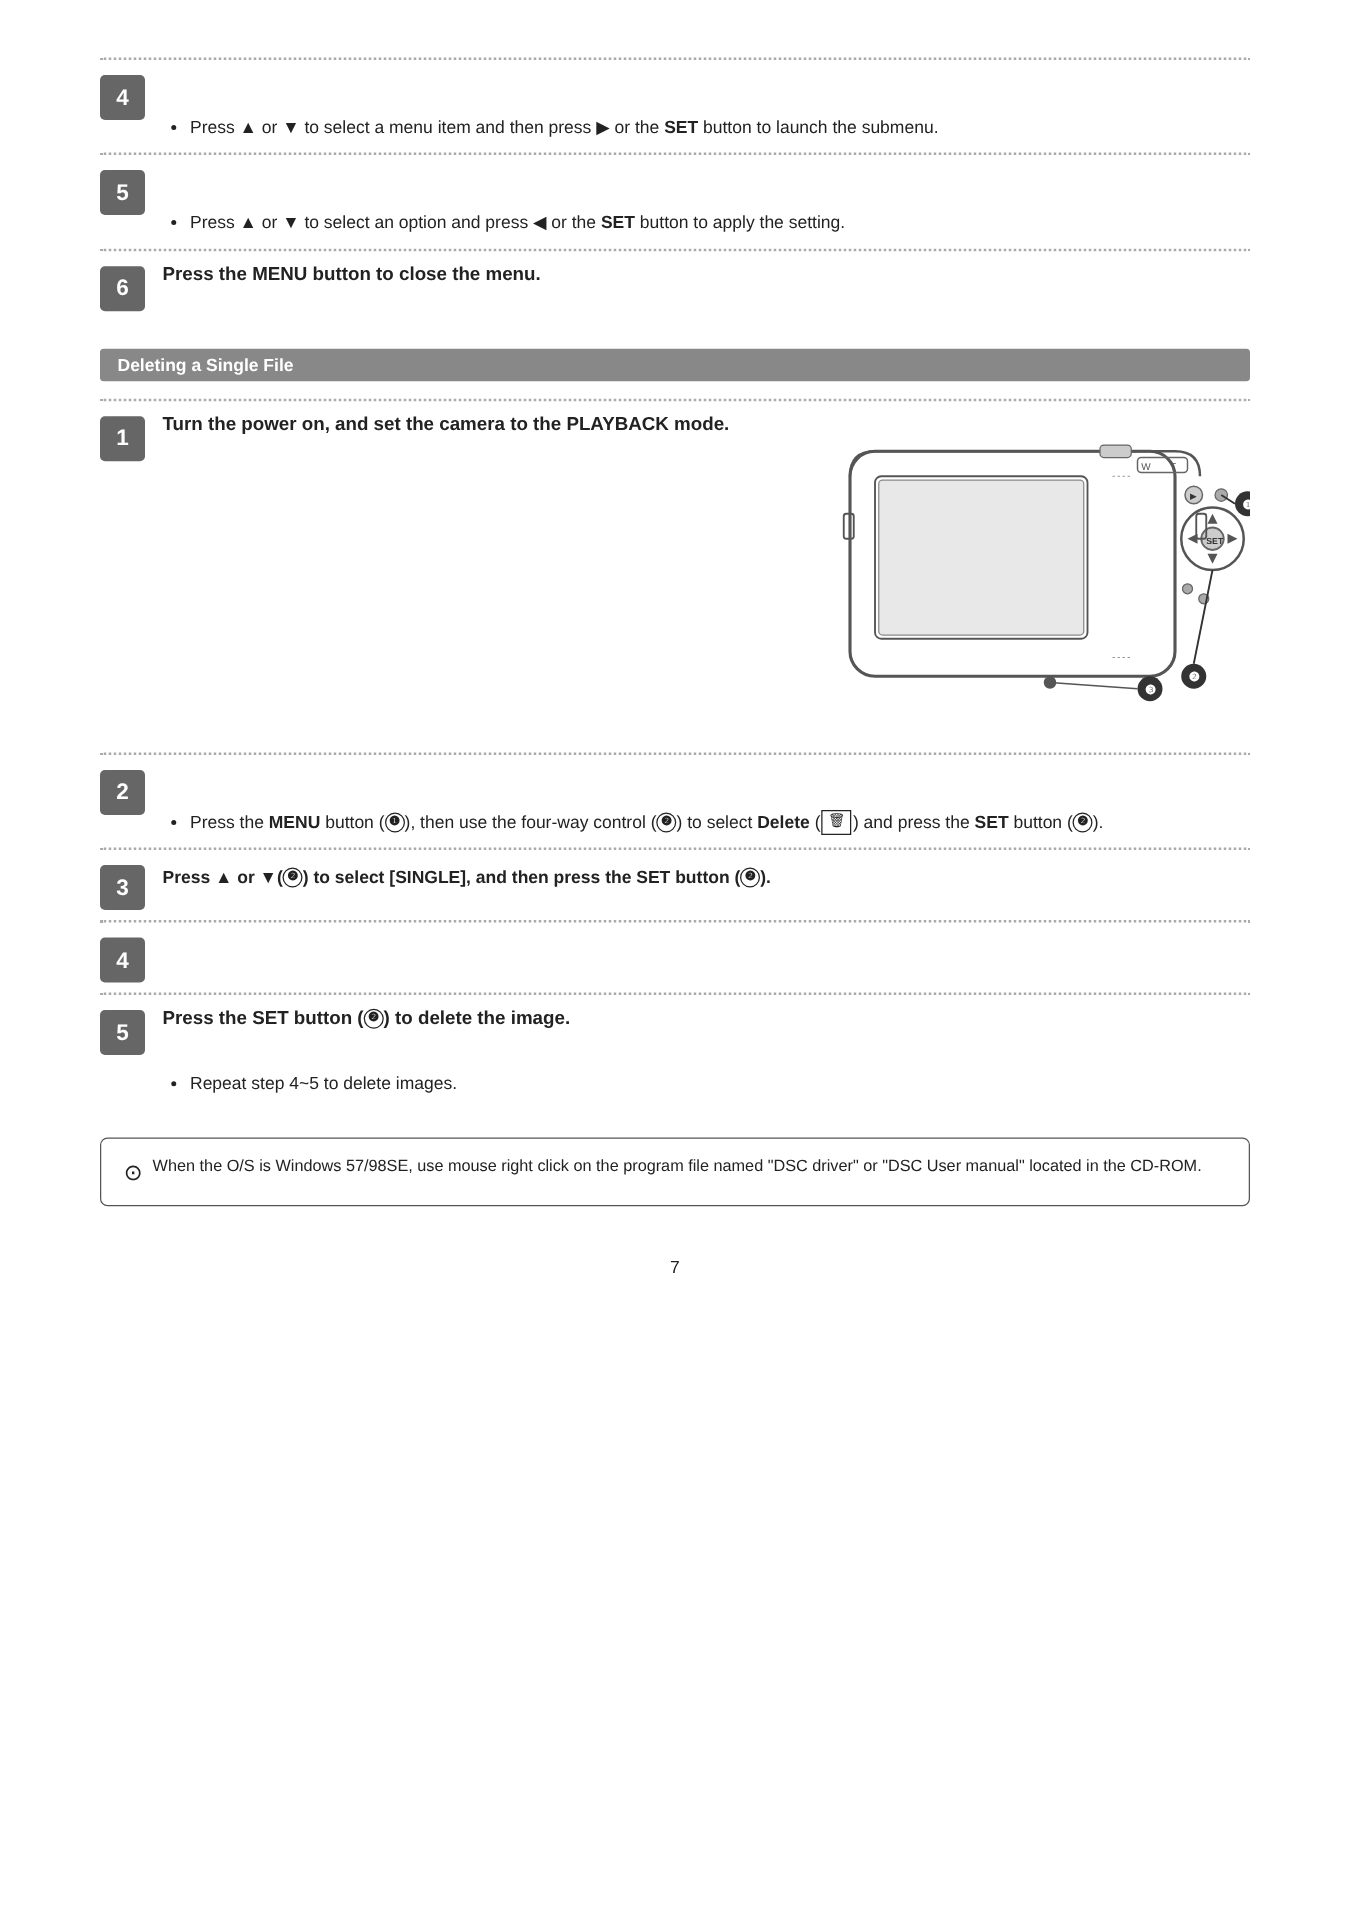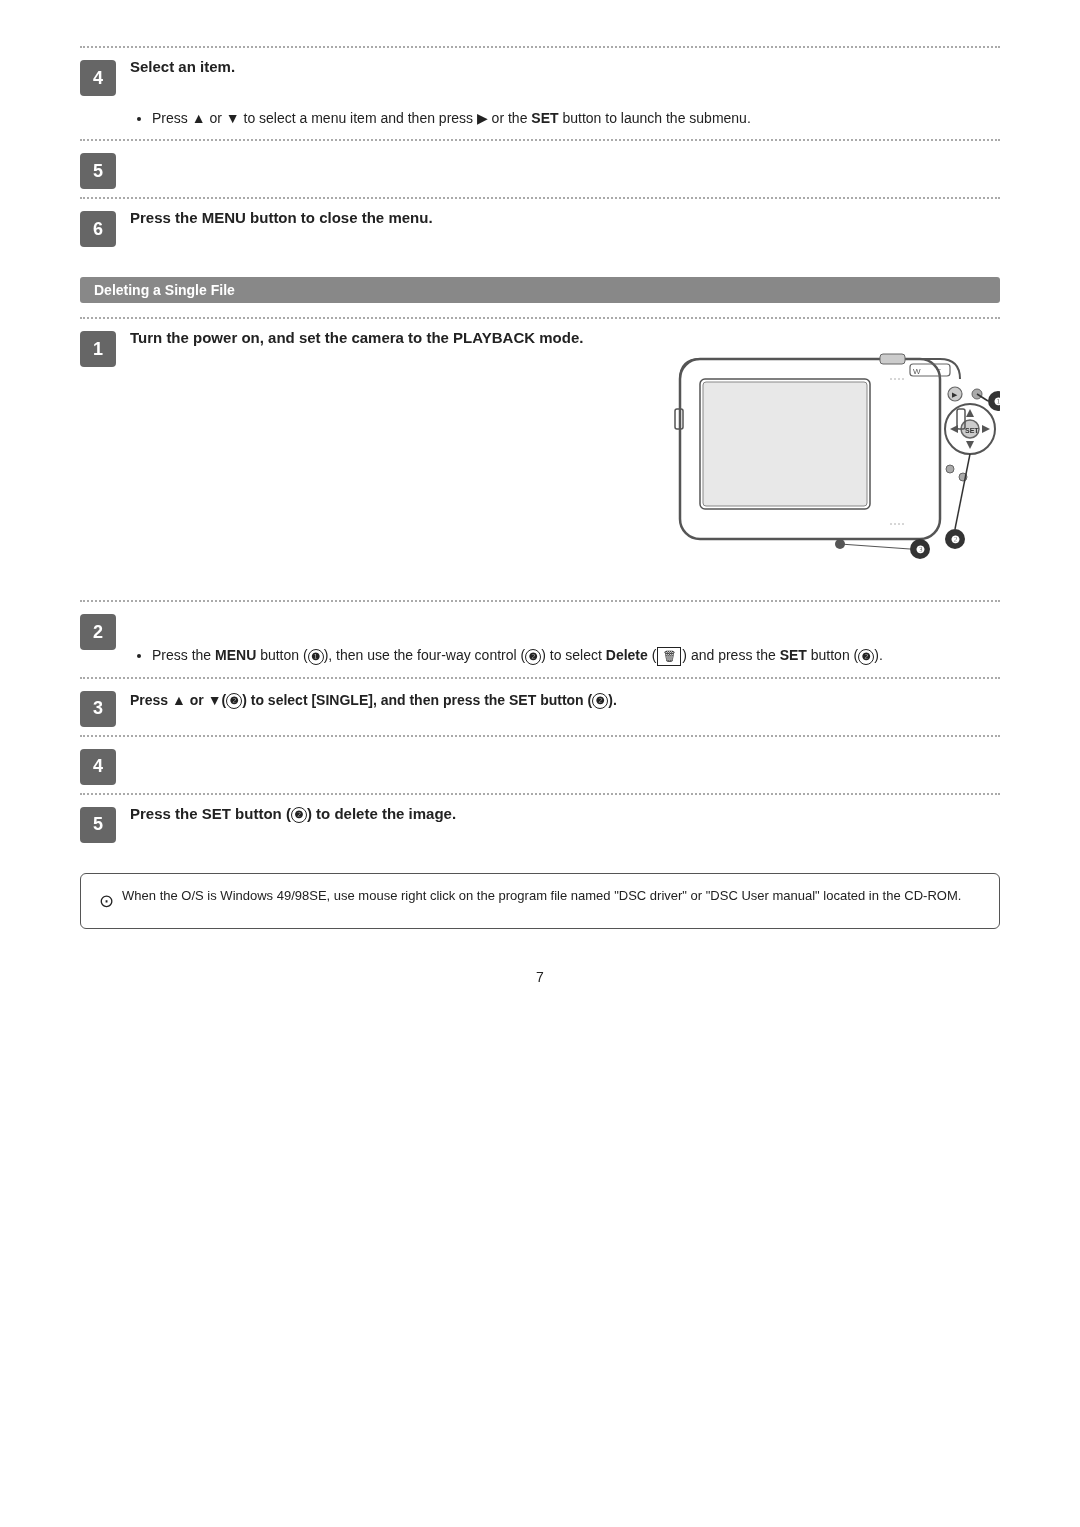--- a/index.html
+++ b/index.html
@@ -151,31 +151,33 @@
   </style>
 </head>
 <body>
 
 <div>
 
   <hr class="dotted-line">
   <div class="step-block">
     <div class="step-num">4</div>
     <div class="step-content">
-      <div class="step-title">Select an item.</div>
       <ul class="bullet-list">
         <li>Press ▲ or ▼ to select a menu item and then press ▶ or the <span class="bold">SET</span> button to launch the submenu.</li>
       </ul>
     </div>
   </div>
 
   <hr class="dotted-line">
   <div class="step-block">
     <div class="step-num">5</div>
     <div class="step-content">
+      <ul class="bullet-list">
+        <li>Press ▲ or ▼ to select an option and press ◀ or the <span class="bold">SET</span> button to apply the setting.</li>
+      </ul>
     </div>
   </div>
 
   <hr class="dotted-line">
   <div class="step-block">
     <div class="step-num">6</div>
     <div class="step-content">
       <div class="step-title">Press the <span class="bold">MENU</span> button to close the menu.</div>
     </div>
   </div>
@@ -284,23 +286,26 @@
   <hr class="dotted-line">
   <div class="step-block">
     <div class="step-num">4</div>
   </div>
 
   <hr class="dotted-line">
   <div class="step-block">
     <div class="step-num">5</div>
     <div class="step-content">
       <div class="step-title">Press the <span class="bold">SET</span> button (<span class="circle-num" style="font-weight:bold">❷</span>) to delete the image.</div>
+      <ul class="bullet-list">
+        <li>Repeat step 4~5 to delete images.</li>
+      </ul>
     </div>
   </div>
 
 </div>
 
 <div class="note-box">
   <span class="note-icon">⊙</span>
-  <span>When the O/S is Windows 49/98SE, use mouse right click on the program file named "DSC driver" or "DSC User manual" located in the CD-ROM.</span>
+  <span>When the O/S is Windows 57/98SE, use mouse right click on the program file named "DSC driver" or "DSC User manual" located in the CD-ROM.</span>
 </div>
 
 <div class="page-num">7</div>
 
 </body></html>

